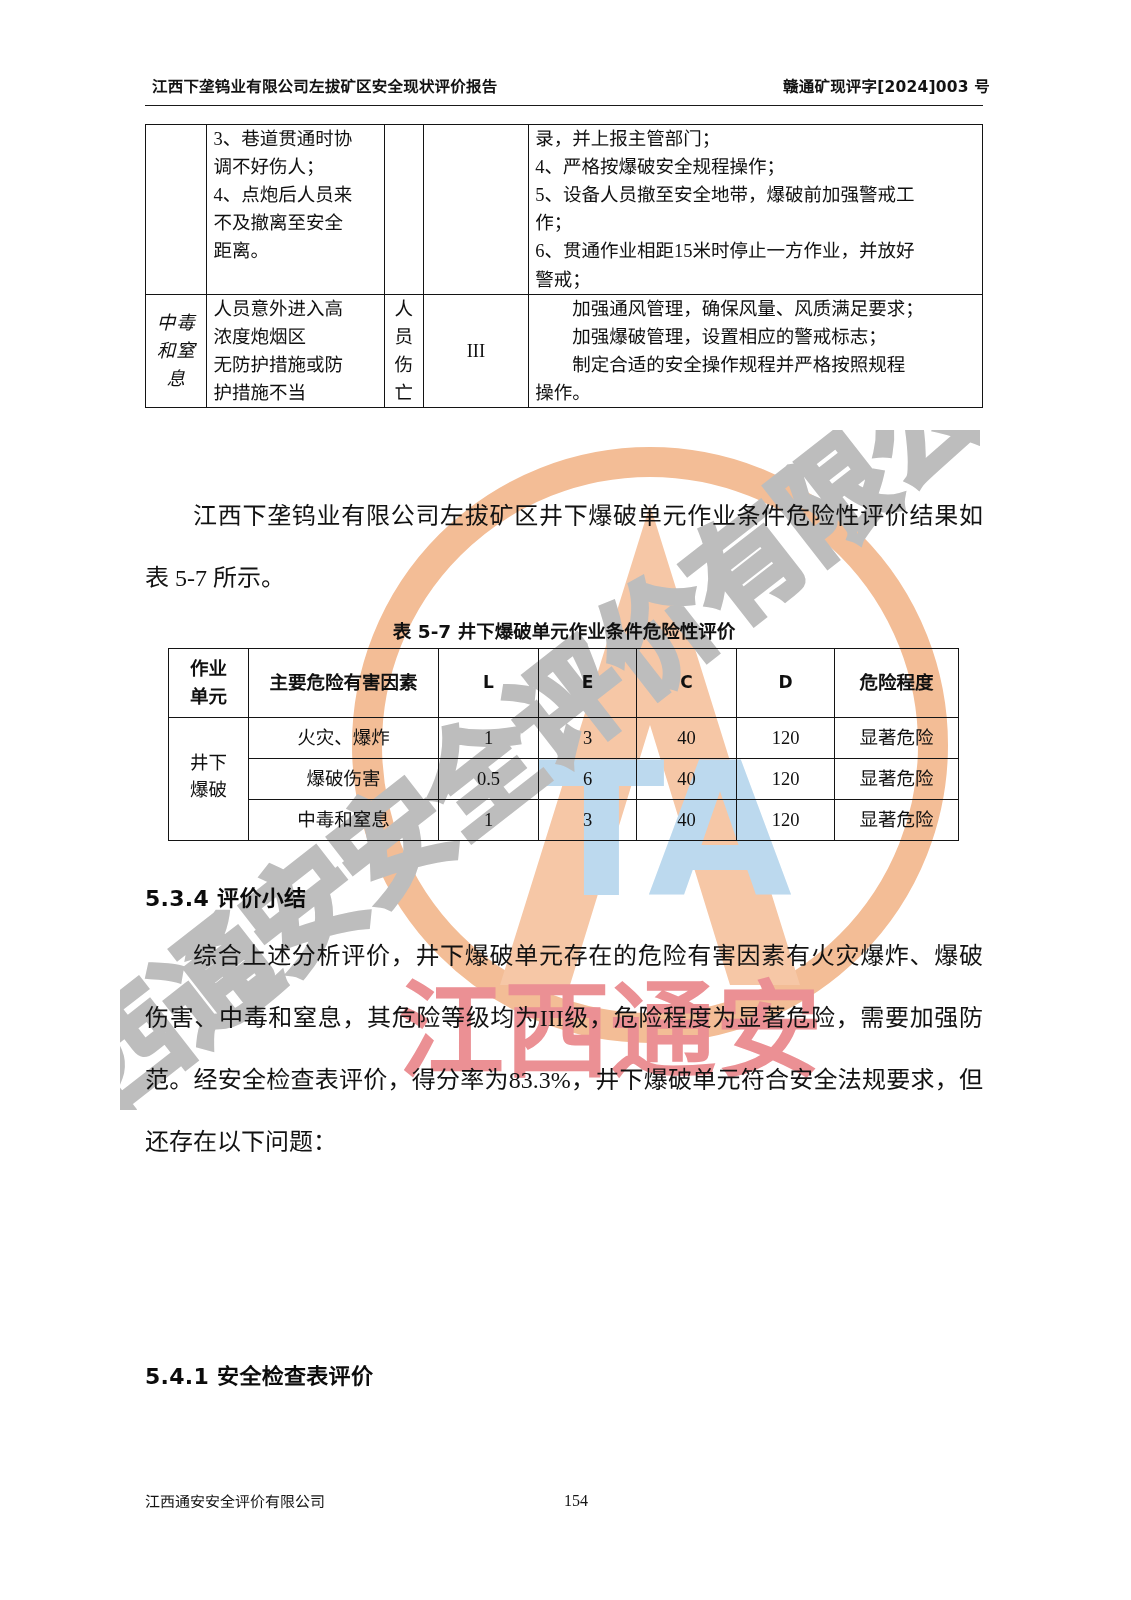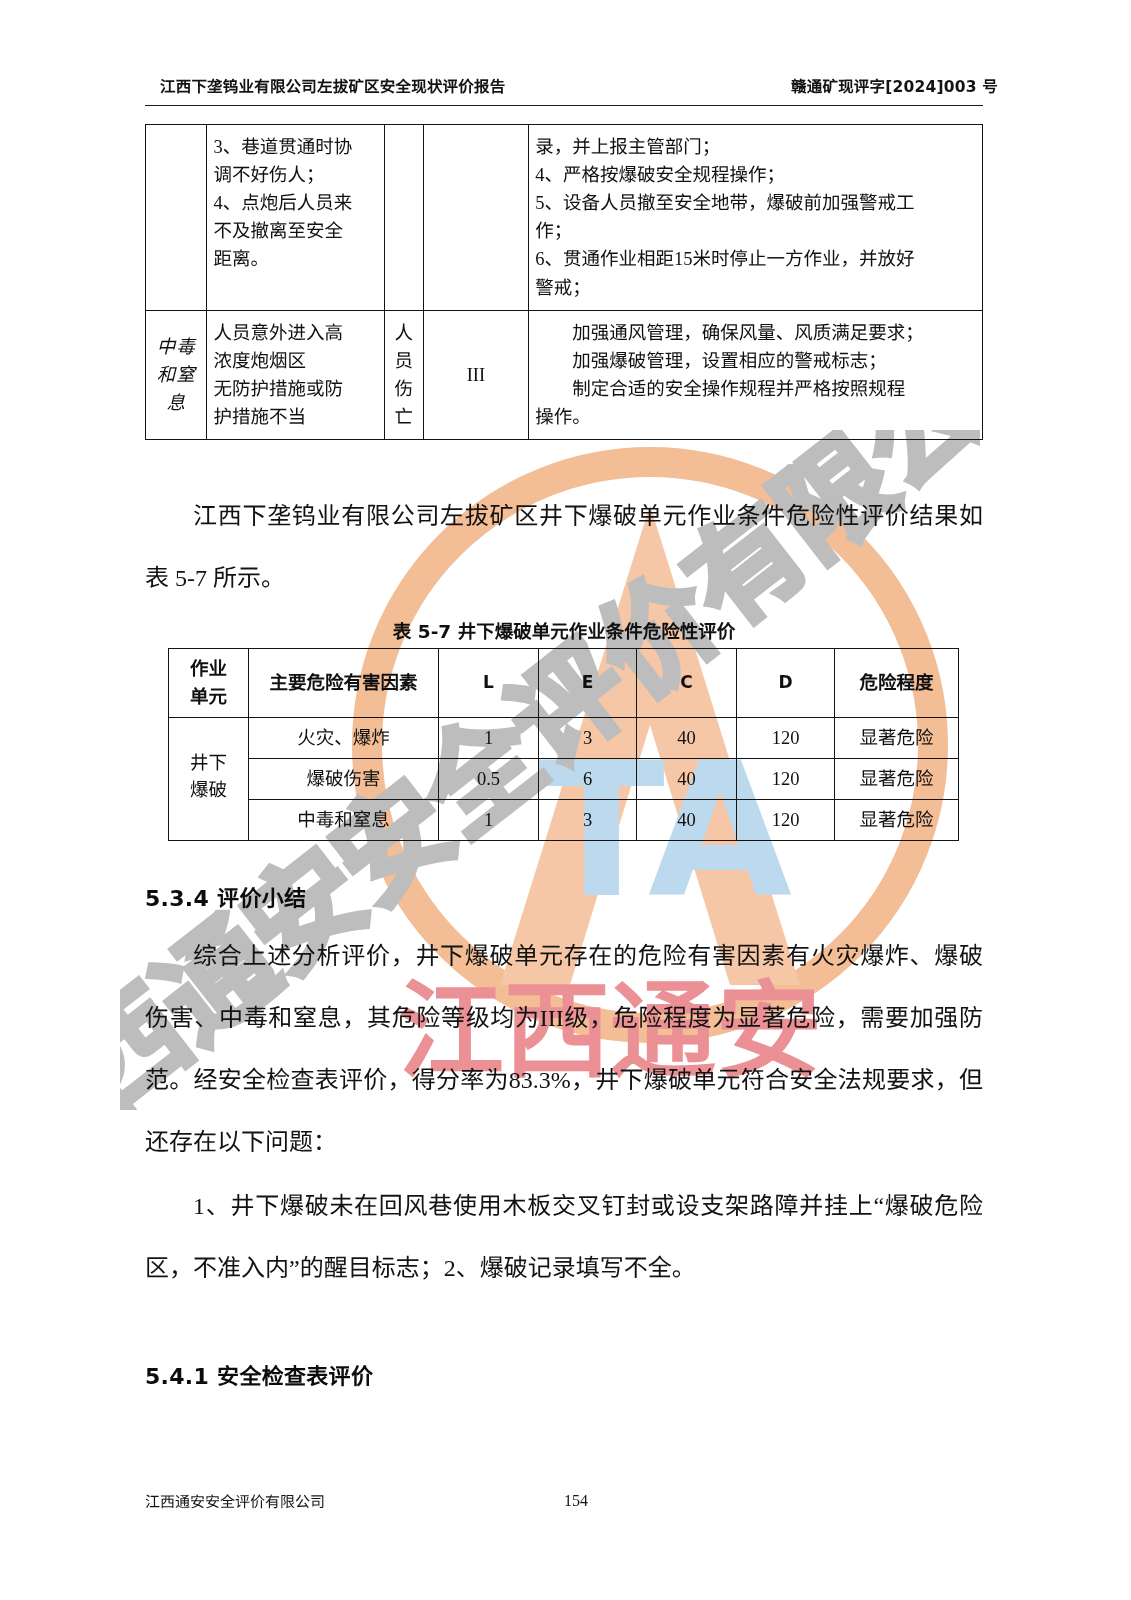--- a/index.html
+++ b/index.html
@@ -50,21 +50,21 @@
     position: absolute;
     left: 330px;
     top: 960px;
     width: 560px;
     height: 140px;
   }
 
   
   .doc-header {
     position: absolute;
-    left: 160px;
+    left: 152px;
     top: 74px;
     width: 838px;
     z-index: 3;
     display: flex;
     justify-content: space-between;
     align-items: flex-end;
     font-family: "DejaVu Sans", "Liberation Sans", sans-serif;
     font-size: 15.5px;
     font-weight: 600;
     letter-spacing: 0.2px;
@@ -92,21 +92,21 @@
 
   
   table.doc-table {
     border-collapse: collapse;
     table-layout: fixed;
     background: transparent;
   }
   table.doc-table td {
     border: 1.4px solid #141414;
     vertical-align: top;
-    padding: 8px 6px;
+    padding: 0 6px;
     font-size: 18.5px;
     line-height: 1.52;
     background: transparent;
   }
 
   
   #table-continuation {
     position: absolute;
     left: 145px;
     top: 124px;
@@ -373,21 +373,20 @@
           <td class="num">3</td>
           <td class="num">40</td>
           <td class="num">120</td>
           <td>显著危险</td>
         </tr>
       </tbody>
     </table>
 
     <h3 class="sec" id="sec-534">5.3.4 评价小结</h3>
     <p class="body" id="para-534">综合上述分析评价，井下爆破单元存在的危险有害因素有火灾爆炸、爆破伤害、中毒和窒息，其危险等级均为III级，危险程度为显著危险，需要加强防范。经安全检查表评价，得分率为83.3%，井下爆破单元符合安全法规要求，但还存在以下问题：</p>
-    <p class="body" id="para-problems">1、井下爆破未在回风巷使用木板交叉钉封或设支架路障并挂上“爆破危险区，不准入内”的醒目标志；2、爆破记录填写不全。</p>
 
 
     <h3 class="sec" id="sec-541">5.4.1 安全检查表评价</h3>
   </div>
 
   <div class="doc-footer">
     <span class="footer-left">江西通安安全评价有限公司</span>
     <span class="footer-page">154</span>
   </div>
 

